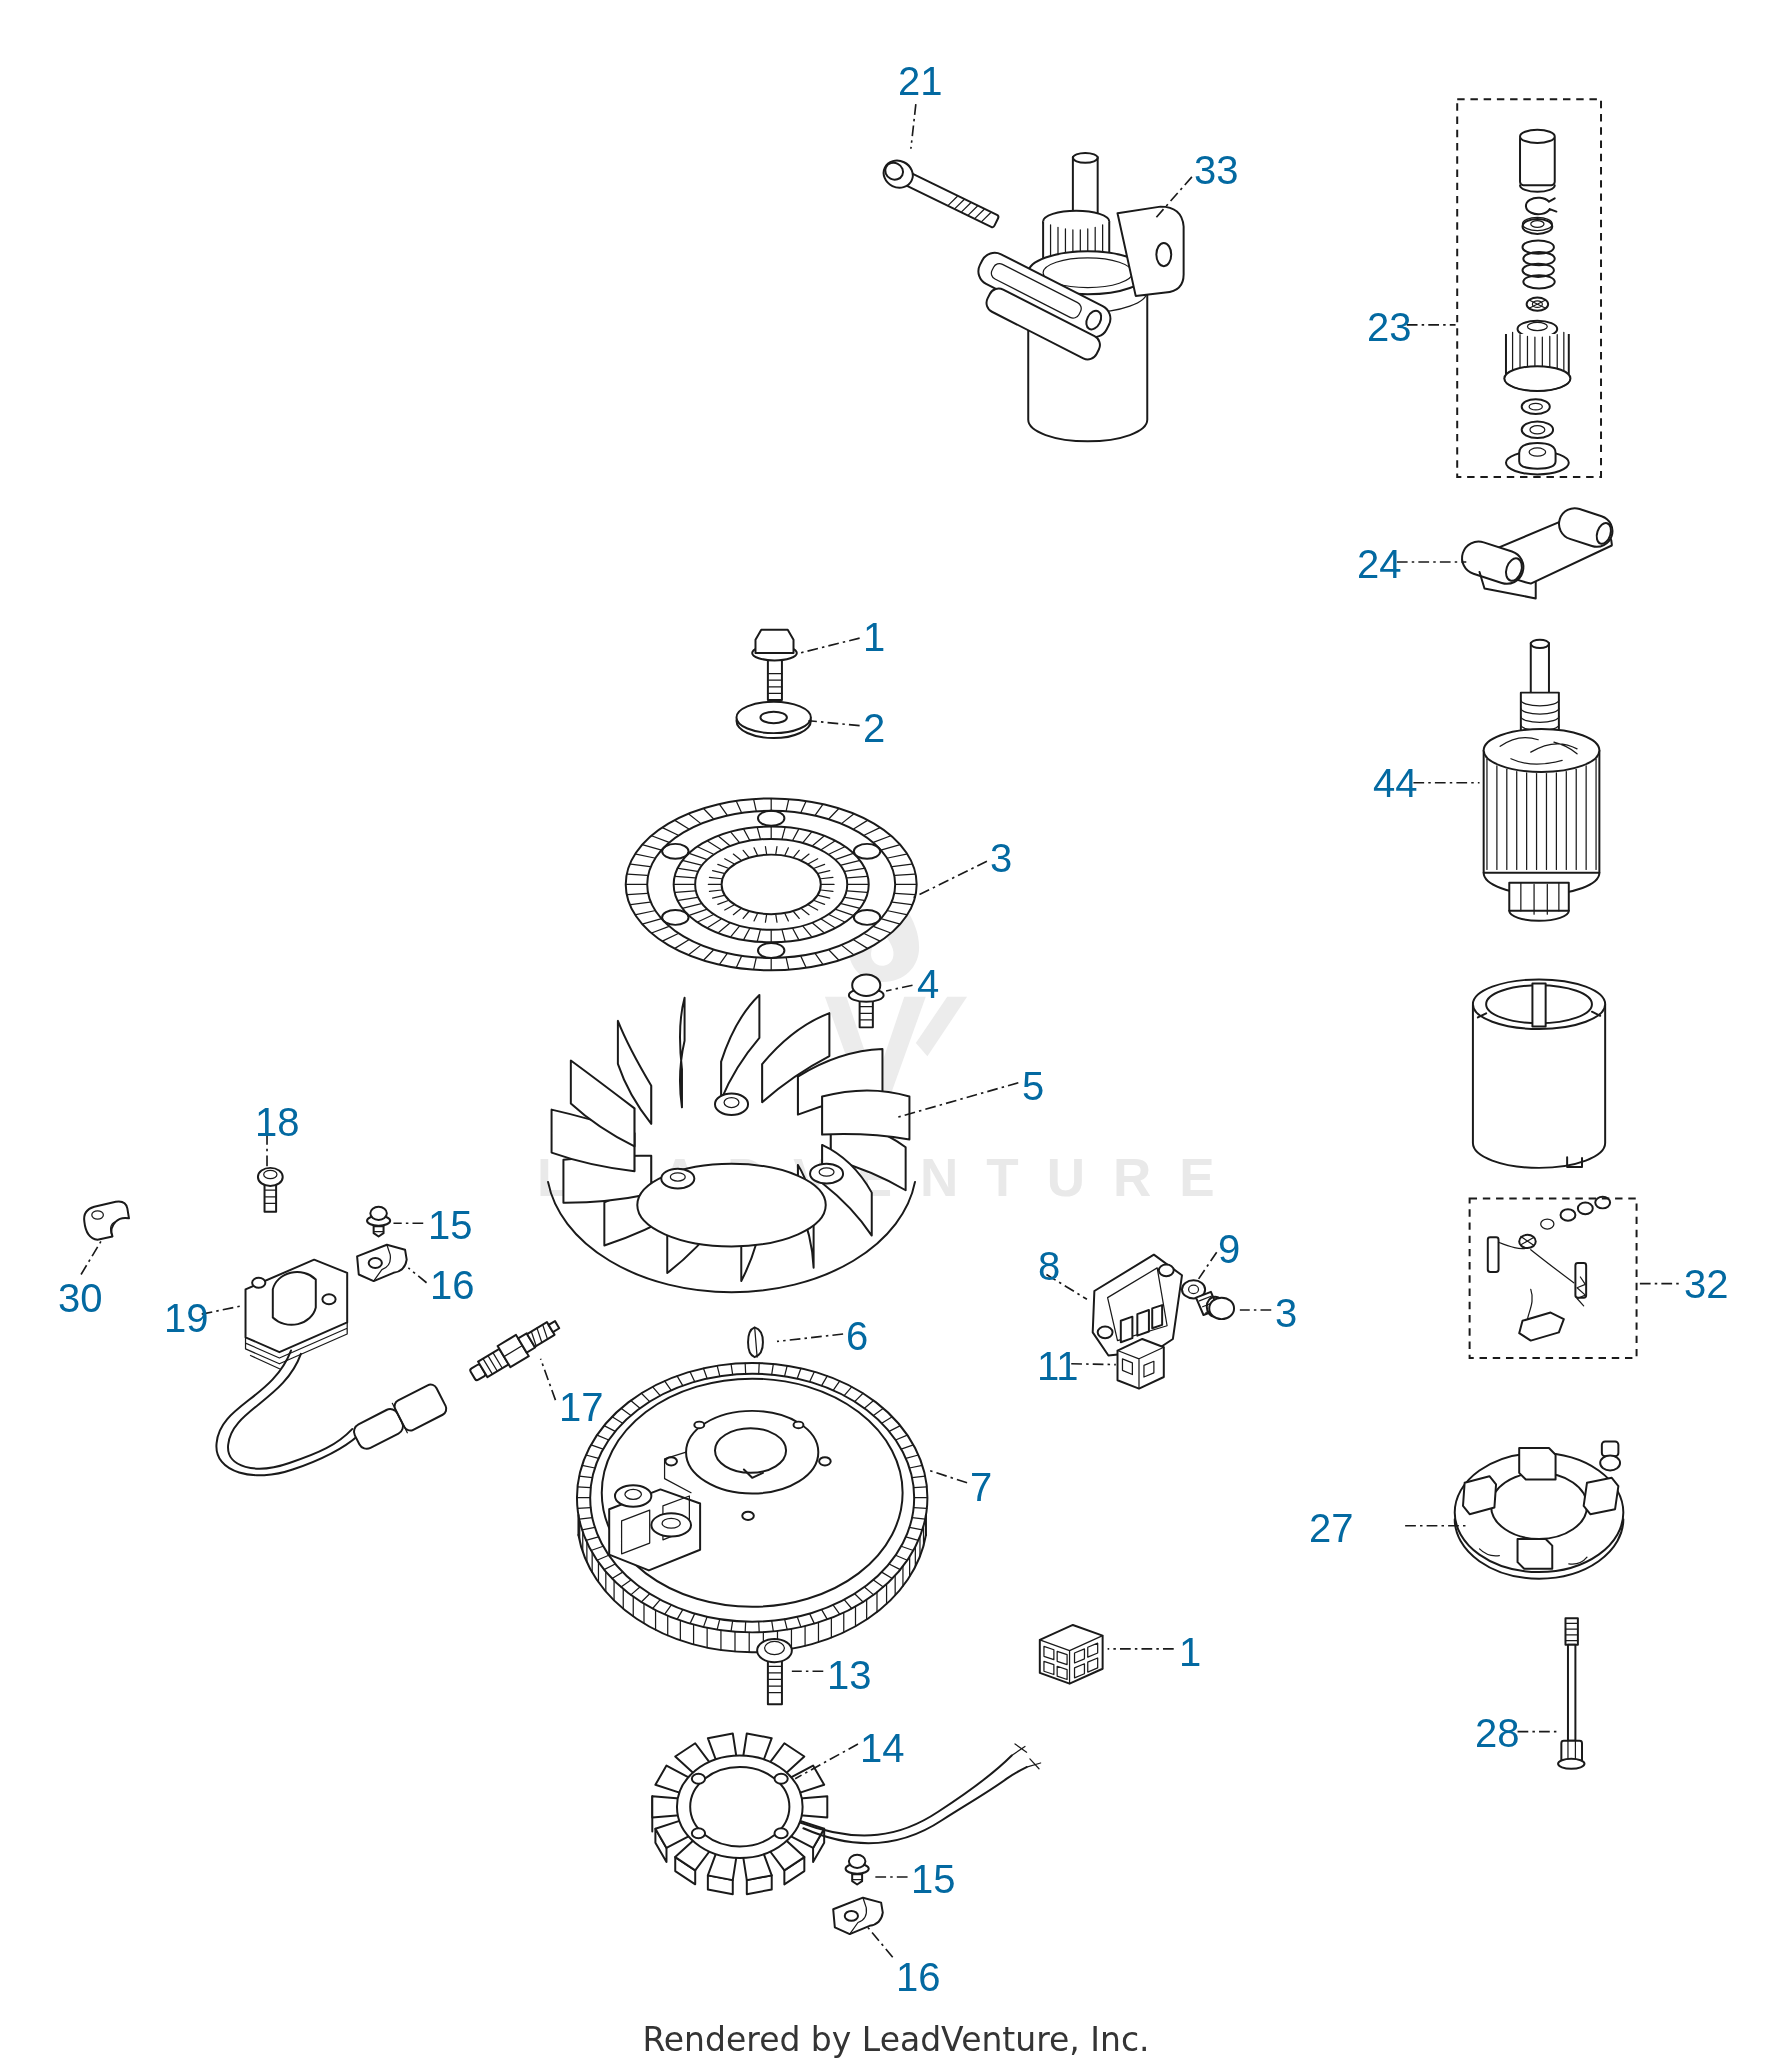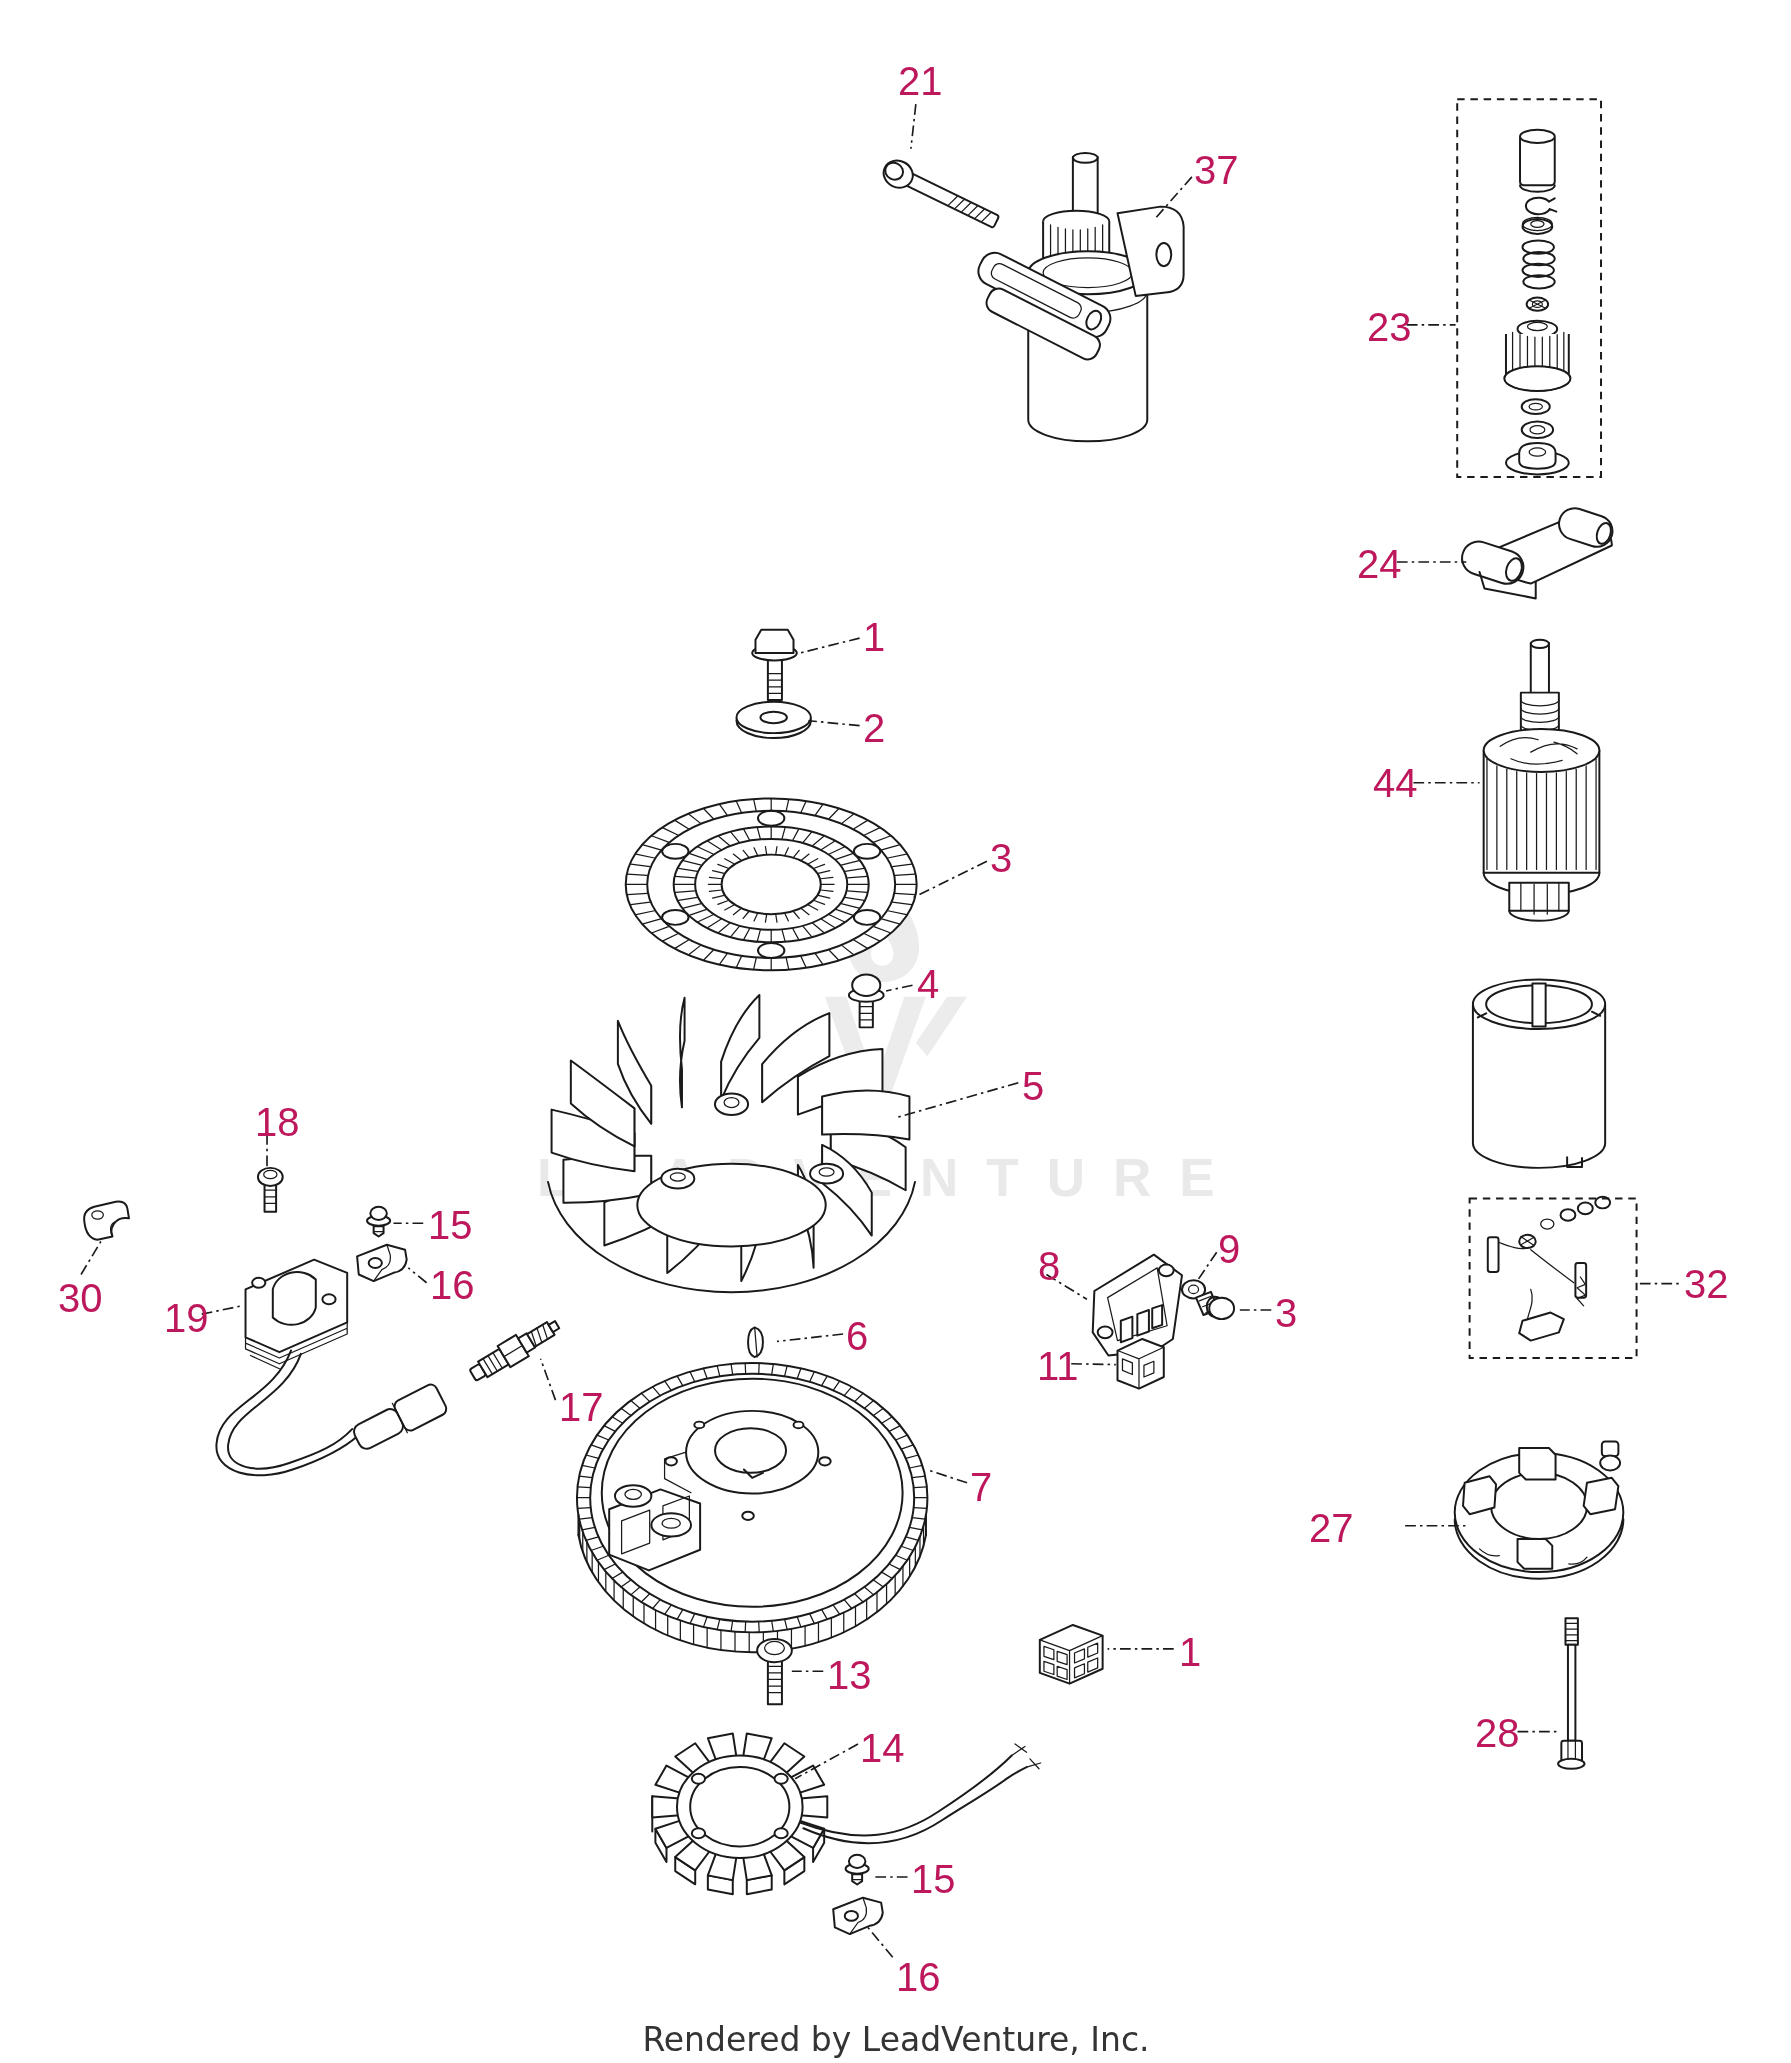--- a/index.html
+++ b/index.html
@@ -4,21 +4,21 @@
 <style>
   html,body{margin:0;padding:0;background:#fff;}
   #stage{position:relative;width:1792px;height:2063px;background:#fff;overflow:hidden;
          font-family:"Liberation Sans",sans-serif;}
   svg{position:absolute;left:0;top:0;}
   .ln{fill:none;stroke:#1a1a1a;stroke-width:2.4;stroke-linecap:round;stroke-linejoin:round;}
   .thin{stroke-width:1.5;}
   .w{fill:#ffffff;stroke:#1a1a1a;stroke-width:2.4;stroke-linejoin:round;}
   .leader{fill:none;stroke:#1a1a1a;stroke-width:2;stroke-dasharray:13 5 3 5;}
   .dashedbox{fill:none;stroke:#1a1a1a;stroke-width:2.4;stroke-dasharray:9 7;}
-  .callout{position:absolute;font-size:40px;line-height:1;color:#be185d;white-space:nowrap;text-align:right;}
+  .callout{position:absolute;font-size:40px;line-height:1;color:#0369a1;white-space:nowrap;text-align:right;}
   .wm-text{position:absolute;left:537px;top:1151px;font-size:53px;font-weight:700;
            letter-spacing:28px;color:#e9e9e9;line-height:1;user-select:none;}
   .caption{position:absolute;left:0;right:0;top:2020px;text-align:center;
            font-family:"DejaVu Sans",sans-serif;font-size:33px;color:#343434;}
 </style>
 </head>
 <body>
 
 <div id="stage">
 
@@ -718,21 +718,21 @@
   <div class="callout" style="left:1179px;top:1632px">1</div>
   <div class="callout" style="left:827px;top:1655px">13</div>
   <div class="callout" style="left:860px;top:1728px">14</div>
   <div class="callout" style="left:428px;top:1205px">15</div>
   <div class="callout" style="left:430px;top:1265px">16</div>
   <div class="callout" style="left:559px;top:1387px">17</div>
   <div class="callout" style="left:255px;top:1102px">18</div>
   <div class="callout" style="left:164px;top:1298px">19</div>
   <div class="callout" style="left:58px;top:1278px">30</div>
   <div class="callout" style="left:898px;top:61px">21</div>
-  <div class="callout" style="left:1194px;top:150px">37</div>
+  <div class="callout" style="left:1194px;top:150px">33</div>
   <div class="callout" style="left:1367px;top:307px">23</div>
   <div class="callout" style="left:1357px;top:544px">24</div>
   <div class="callout" style="left:1373px;top:763px">44</div>
   <div class="callout" style="left:1684px;top:1264px">32</div>
   <div class="callout" style="left:1309px;top:1508px">27</div>
   <div class="callout" style="left:1475px;top:1713px">28</div>
   <div class="callout" style="left:911px;top:1859px">15</div>
   <div class="callout" style="left:896px;top:1957px">16</div>
 
   <div class="caption">Rendered by LeadVenture, Inc.</div>

